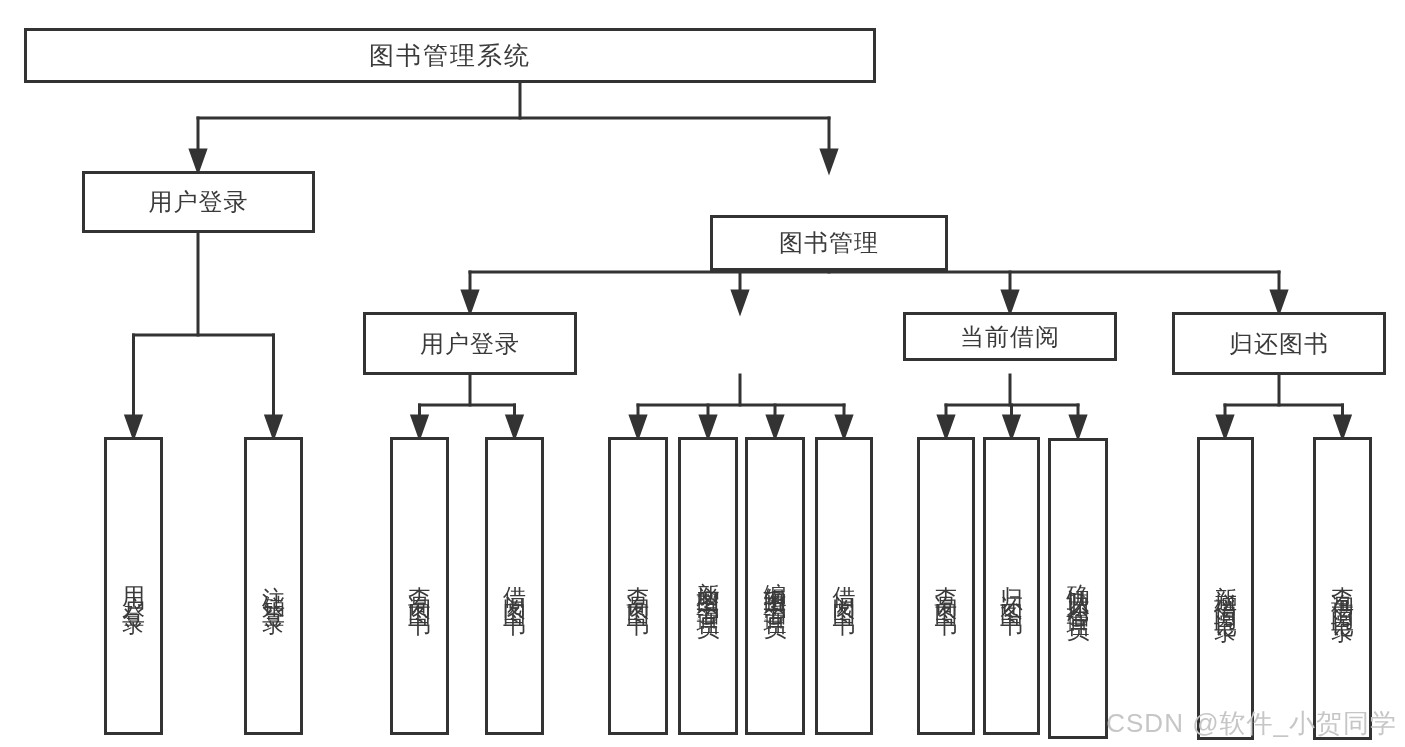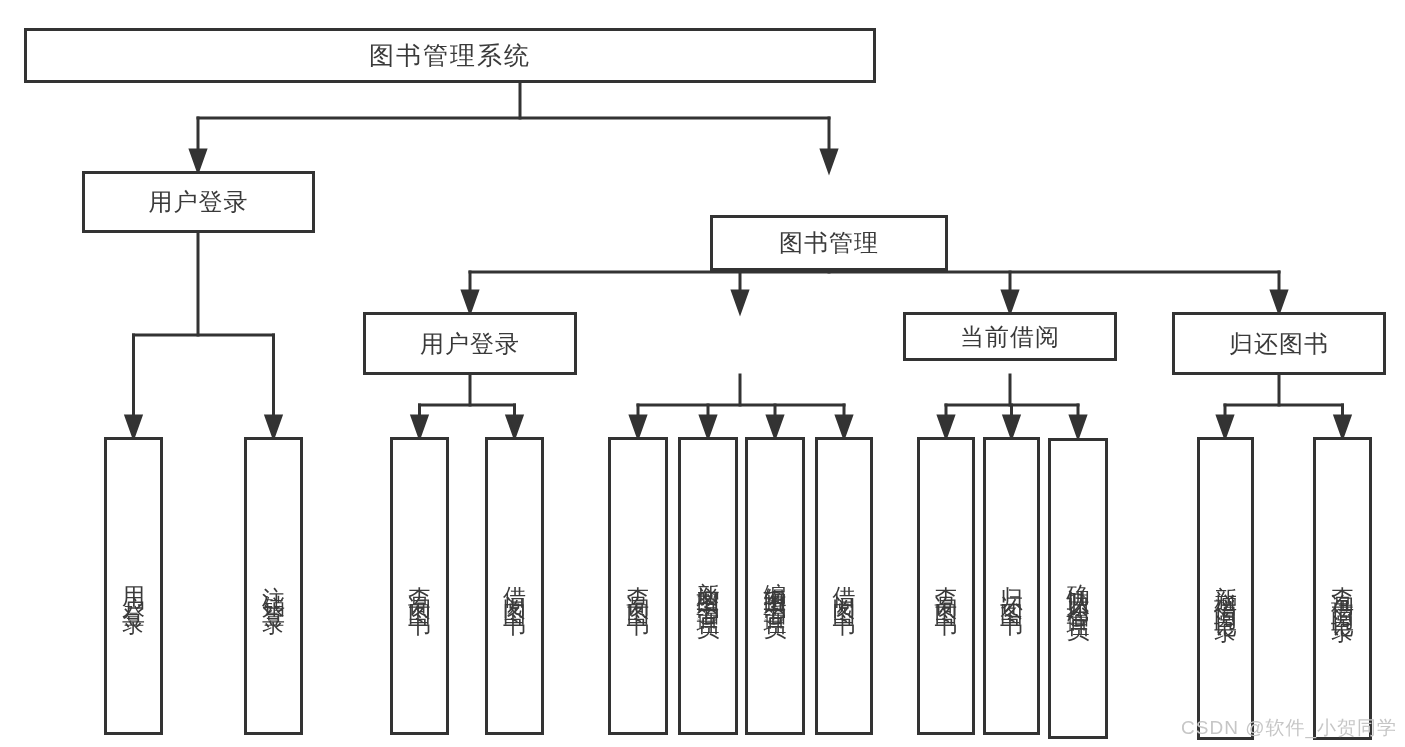--- a/index.html
+++ b/index.html
@@ -27,21 +27,21 @@
     font-size:23px;
     line-height:1;
   }
   .ls9 { letter-spacing:9px; }
   .ls7 { letter-spacing:7px; }
   .ls5 { letter-spacing:5px; }
   .watermark {
     position:absolute;
     right:8px; bottom:6px;
     color:#c6c6c6;
-    font-size:19px;
+    font-size:26px;
     letter-spacing:1px;
     white-space:nowrap;
   }
 </style>
 </head>
 <body>
 
 <div class="canvas">
 
   <svg class="wires" width="1405" height="747" viewBox="0 0 1405 747" stroke="#333333" stroke-width="3" fill="#333333" stroke-linecap="square">

